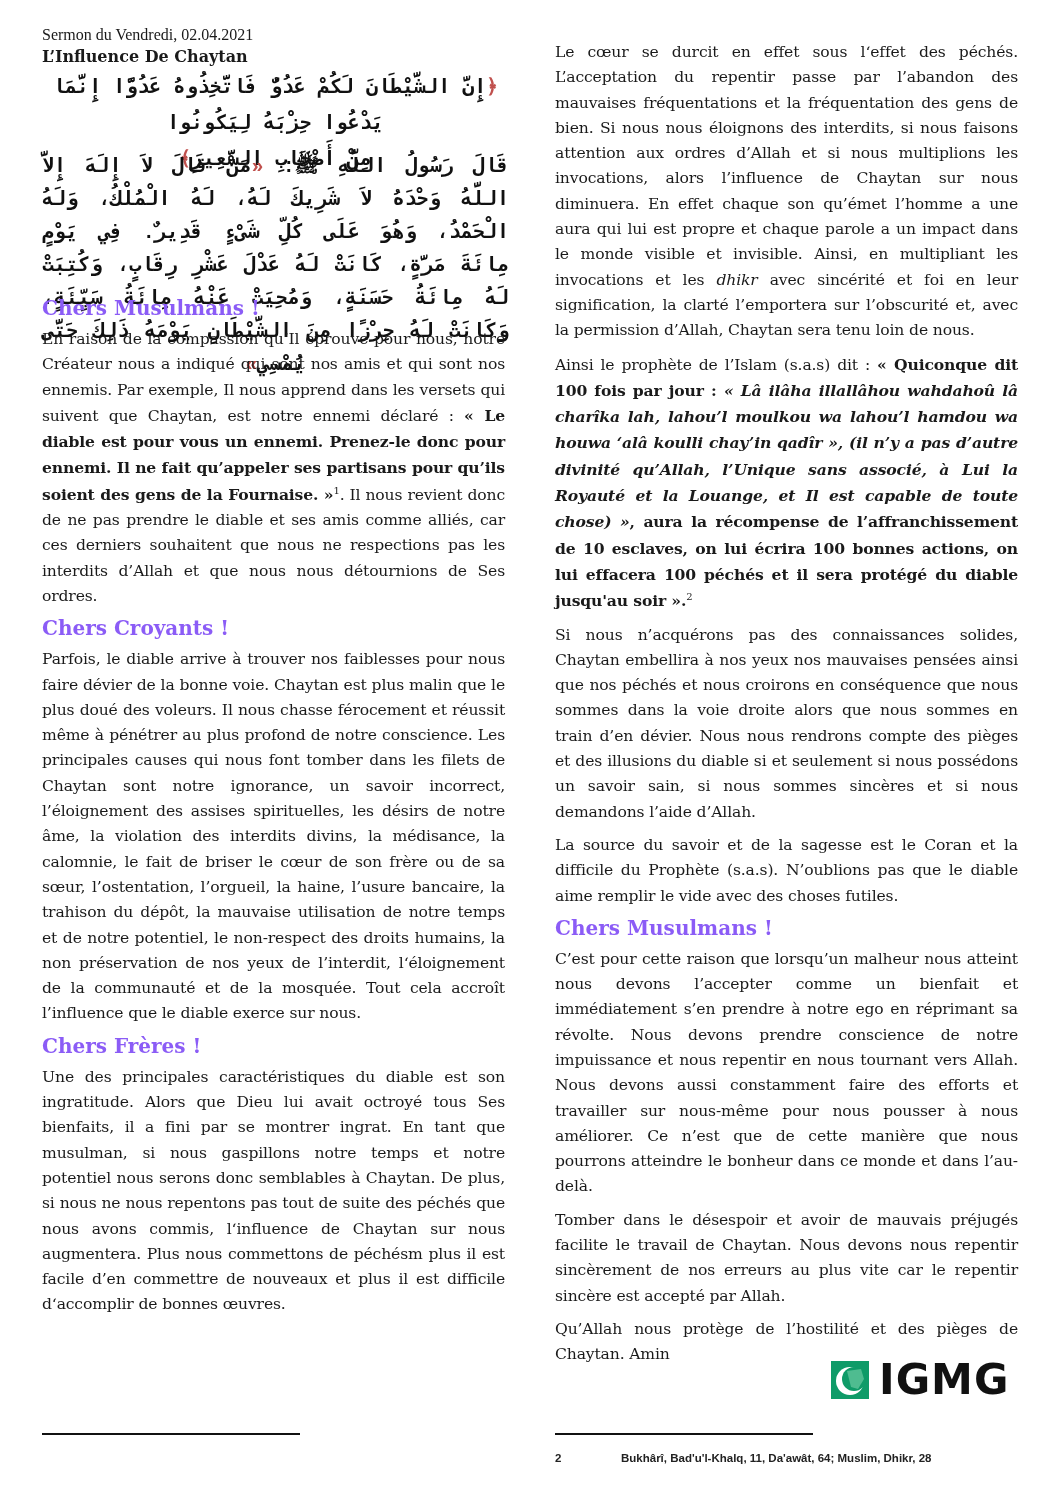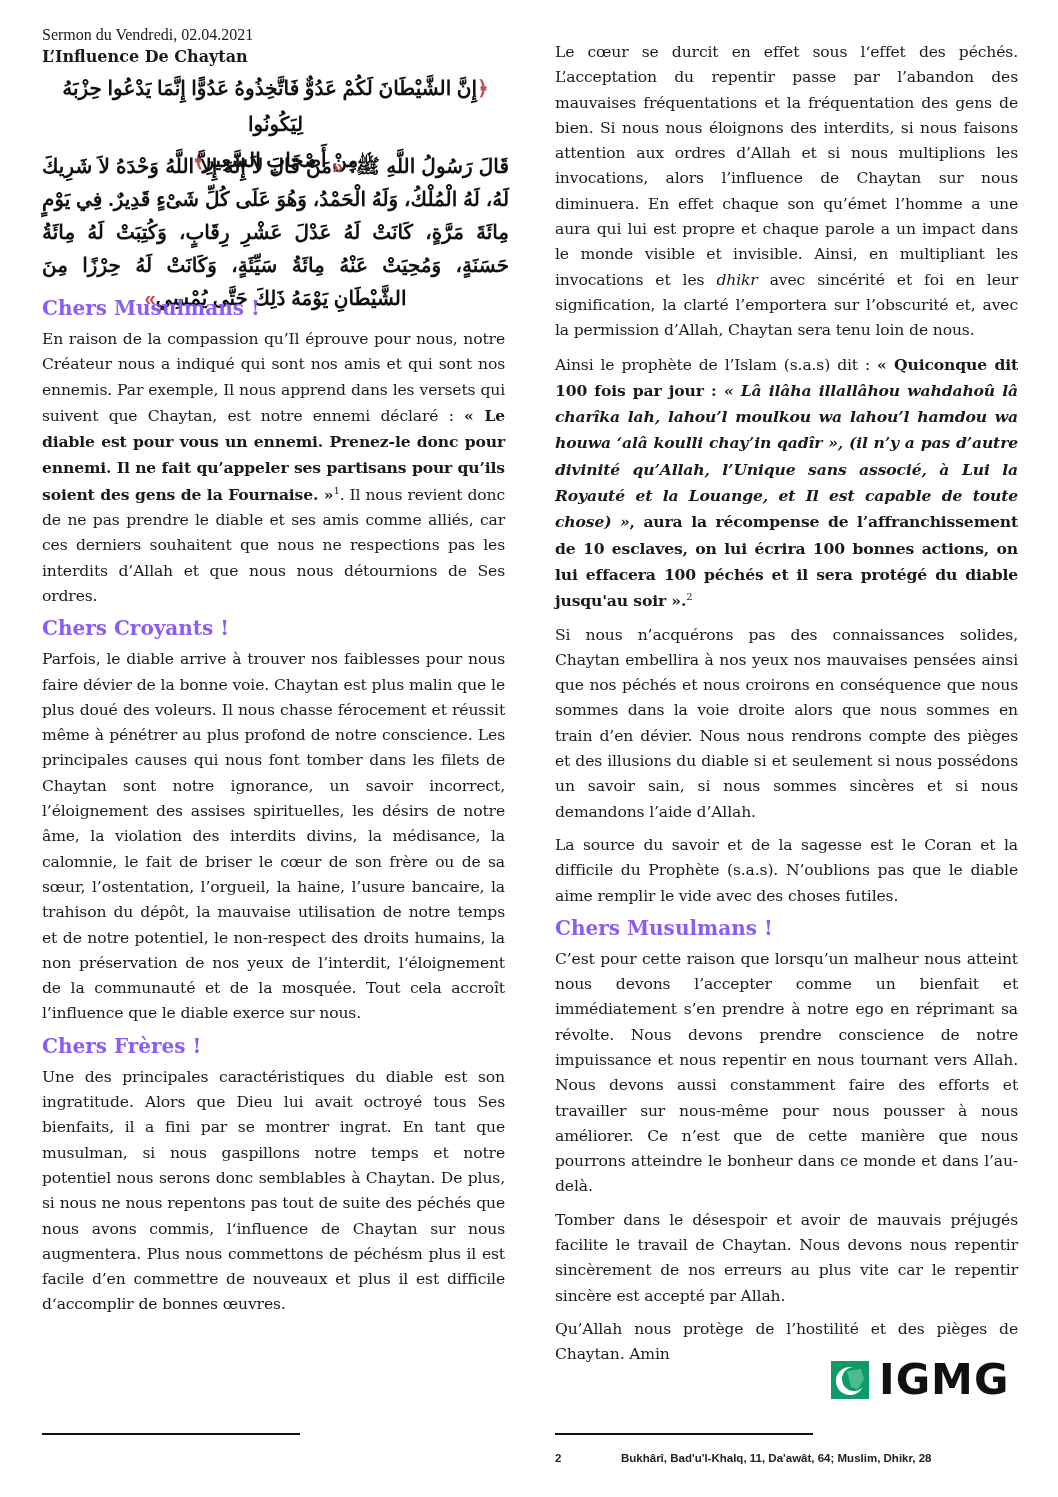--- a/index.html
+++ b/index.html
@@ -9,21 +9,21 @@
     color: #1a1a1a;
   }
   .p {
     font-size: 15.6px; line-height: 25.3px; text-align: justify;
     margin: 0 4px 8px 0; letter-spacing: -0.15px;
   }
   .hdr1 { position: absolute; left: 42px; top: 24px; font-size: 16px; line-height: 22px; font-family: Liberation Serif, serif; }
   .hdr2 { position: absolute; left: 42px; top: 46px; font-size: 16px; line-height: 22px; font-weight: bold; font-family: "DejaVu Serif", serif; }
   .arabic {
     position: absolute; left: 42px; width: 467px; direction: rtl; text-align: center;
-    font-family: Liberation Sans, sans-serif; font-weight: bold; font-size: 20px; color: #111;
+    font-family: Liberation Mono, monospace; font-weight: bold; font-size: 20px; color: #111;
   }
   #ayah { top: 70px; line-height: 36px; }
   #hadith { top: 150px; line-height: 33px; text-align: justify; text-align-last: center; }
   .orn { color: #c0504d; font-weight: bold; }
   .heading {
     font-weight: bold; font-size: 20px; line-height: 22px; margin: 0 0 8px 0;
     color: #8b5cf6;
   }
   .b { font-weight: bold; }
   .bi { font-weight: bold; font-style: italic; }

